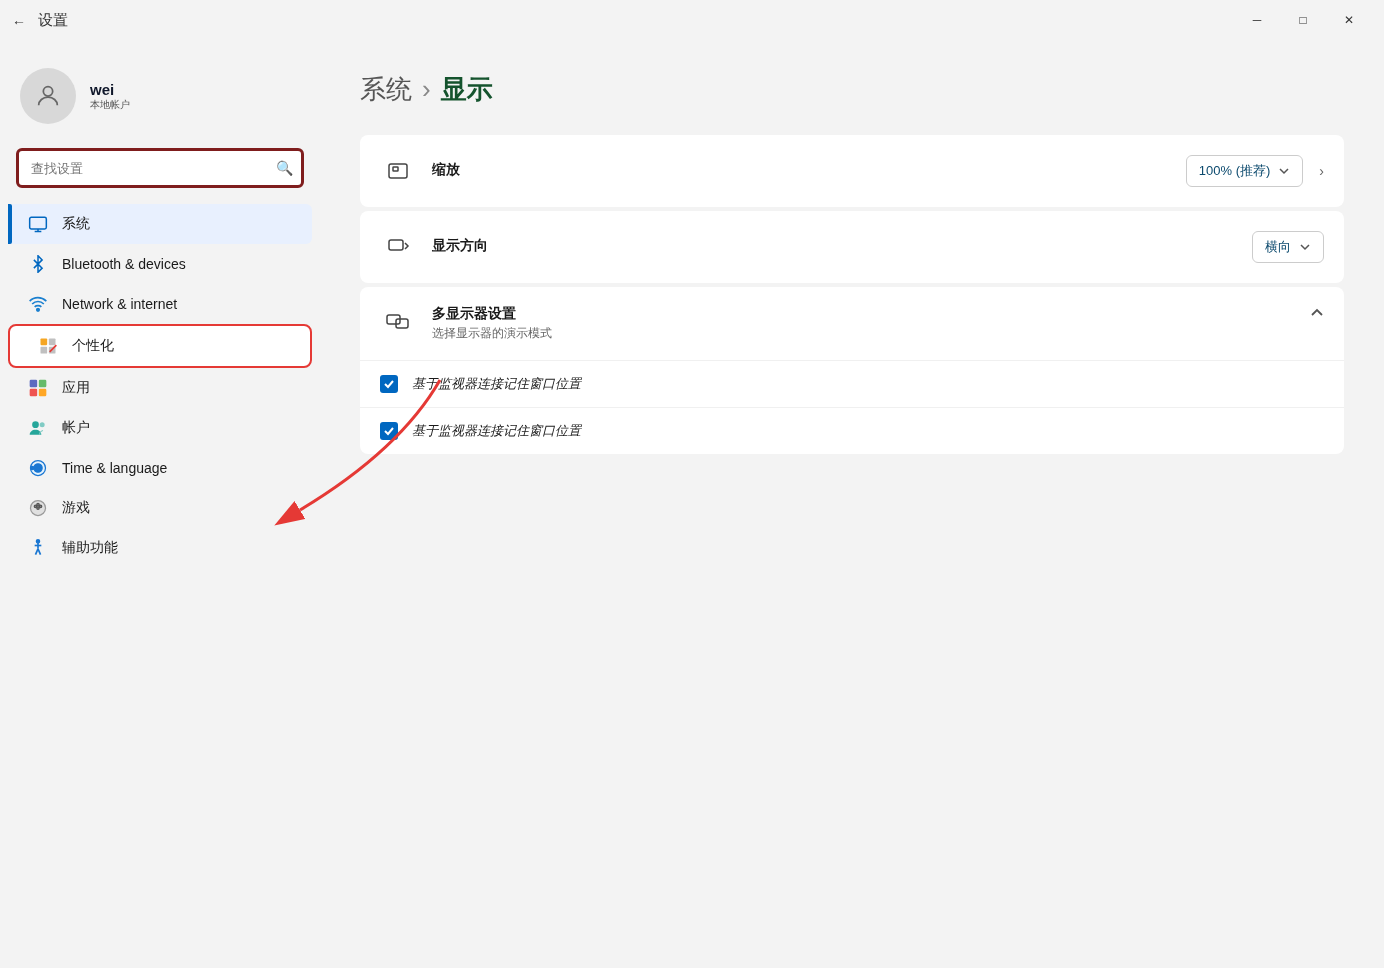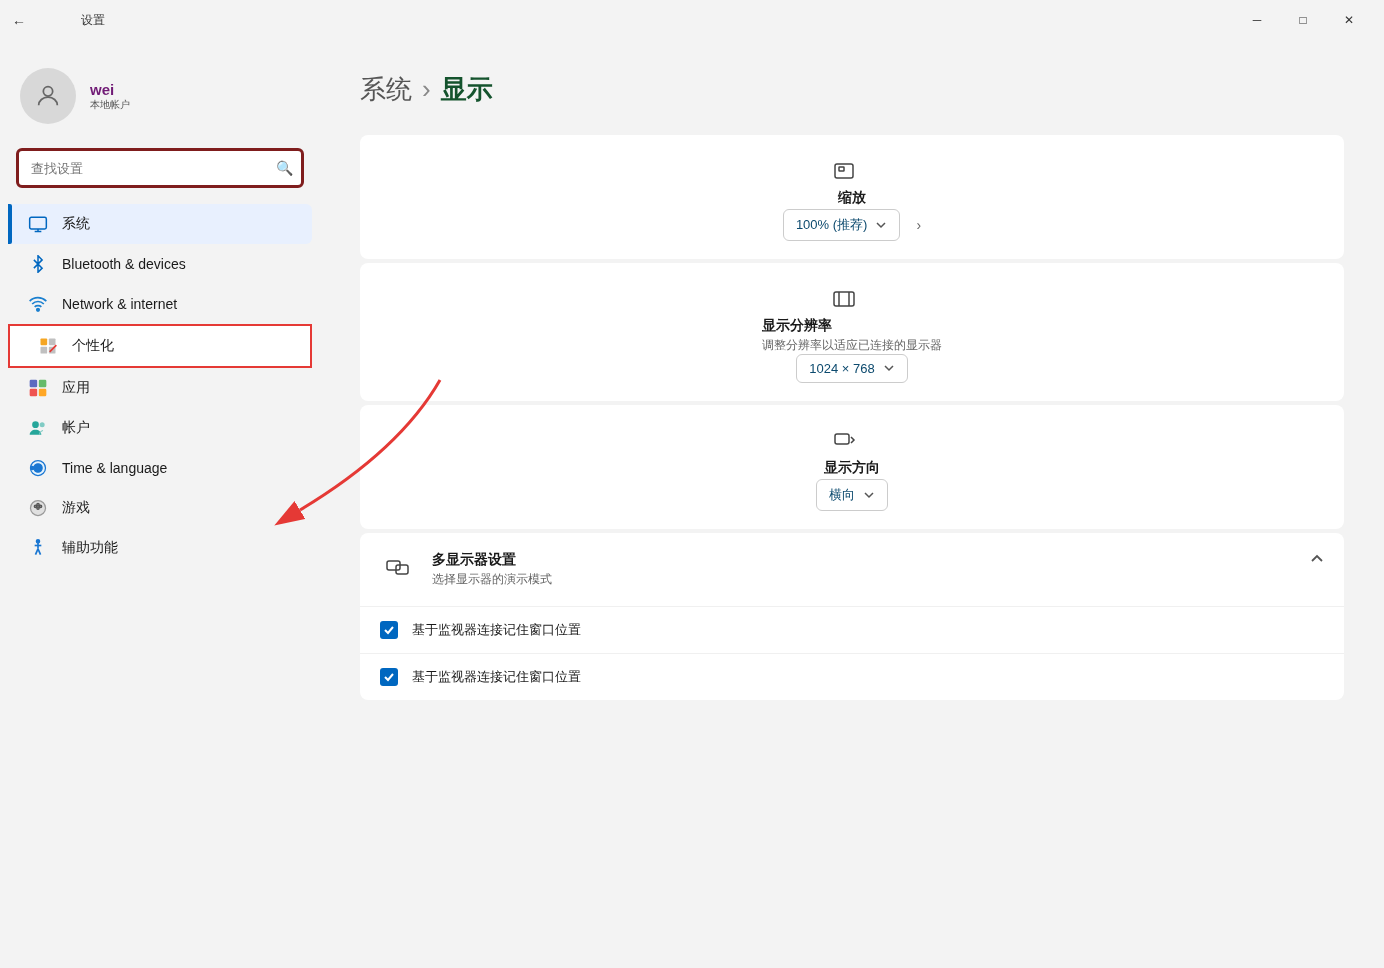--- a/index.html
+++ b/index.html
@@ -28,23 +28,22 @@
       gap: 12px;
     }
     .title-bar-back {
       font-size: 14px;
       color: #333;
       cursor: pointer;
       background: none;
       border: none;
     }
     .title-bar-title {
-      font-size: 12px;
+      font-size: 15px;
       color: #333;
-      margin-left: 43px;
     }
     .title-bar-controls {
       display: flex;
       gap: 0;
     }
     .title-bar-btn {
       width: 46px;
       height: 32px;
       background: none;
       border: none;
@@ -83,21 +82,21 @@
       height: 56px;
       background: #d8d8d8;
       border-radius: 50%;
       display: flex;
       align-items: center;
       justify-content: center;
       flex-shrink: 0;
     }
     .user-avatar svg { color: #666; }
     .user-info { display: flex; flex-direction: column; }
-    .user-name { font-size: 15px; font-weight: 600; color: #701a75; }
+    .user-name { font-size: 15px; font-weight: 600; color: #0f172a; }
     .user-account { font-size: 10px; color: #555; }
 
     
     .search-box {
       margin: 0 16px 16px 16px;
       position: relative;
     }
     .search-input {
       width: 100%;
       height: 40px;
@@ -124,21 +123,21 @@
       align-items: center;
       gap: 14px;
       padding: 10px 20px;
       cursor: pointer;
       border-radius: 6px;
       margin: 0 8px;
       position: relative;
     }
     .nav-item.personalization-item {
       border: 2px solid #e53935;
-      border-radius: 0;
+      border-radius: 8px;
       background: white;
       padding-left: 28px;
     }
     .nav-icon {
       width: 20px;
       height: 20px;
       display: flex;
       align-items: center;
       justify-content: center;
       flex-shrink: 0;
@@ -178,21 +177,21 @@
       margin-bottom: 4px;
       overflow: hidden;
     }
     .settings-row {
       display: flex;
       align-items: center;
       padding: 18px 20px;
       border-bottom: 1px solid #f0f0f0;
       min-height: 72px;
     }
-    .settings-row:last-child { border-bottom: none; flex-direction: column; }
+    .settings-row:last-child { border-bottom: none; }
     .settings-icon {
       width: 36px;
       height: 36px;
       display: flex;
       align-items: center;
       justify-content: center;
       flex-shrink: 0;
       margin-right: 16px;
       font-size: 20px;
       color: #444;
@@ -228,20 +227,21 @@
       display: flex;
       padding: 18px 20px;
       background: white;
       border-radius: 8px 8px 0 0;
       cursor: pointer;
     }
     .multi-display-body {
       background: white;
       border-top: 1px solid #f0f0f0;
       border-radius: 0 0 8px 8px;
+      font-style: italic;
     }
     .checkbox-row {
       display: flex;
       align-items: center;
       padding: 14px 20px;
       border-bottom: 1px solid #f0f0f0;
       gap: 14px;
     }
     .checkbox-row:last-child { border-bottom: none; }
     .checkbox {
@@ -459,43 +459,20 @@
             <span>100% (推荐)</span>
             <svg width="12" height="12" viewBox="0 0 12 12" fill="none" stroke="#555" stroke-width="1.5">
               <polyline points="2,4 6,8 10,4"></polyline>
             </svg>
           </button>
           <span class="chevron-right">›</span>
         </div>
       </div>
     </div>
 
-    <div class="settings-card" style="margin-top:4px;">
-      <div class="settings-row">
-        <div class="settings-icon">
-          <svg width="24" height="24" viewBox="0 0 24 24" fill="none" stroke="#444" stroke-width="1.5">
-            <rect x="2" y="5" width="20" height="14" rx="2"></rect>
-            <line x1="7" y1="5" x2="7" y2="19" stroke="#444" stroke-width="1.5"></line>
-            <line x1="17" y1="5" x2="17" y2="19" stroke="#444" stroke-width="1.5"></line>
-          </svg>
-        </div>
-        <div class="settings-text">
-          <div class="settings-title">显示分辨率</div>
-          <div class="settings-desc">调整分辨率以适应已连接的显示器</div>
-        </div>
-        <div class="settings-control">
-          <button class="dropdown-btn">
-            <span>1024 × 768</span>
-            <svg width="12" height="12" viewBox="0 0 12 12" fill="none" stroke="#555" stroke-width="1.5">
-              <polyline points="2,4 6,8 10,4"></polyline>
-            </svg>
-          </button>
-        </div>
-      </div>
-    </div>
 
     <div class="settings-card" style="margin-top:4px;">
       <div class="settings-row">
         <div class="settings-icon">
           <svg width="24" height="24" viewBox="0 0 24 24" fill="none" stroke="#444" stroke-width="1.5">
             <rect x="3" y="5" width="14" height="10" rx="2"></rect>
             <path d="M19 8 L22 11 L19 14"></path>
           </svg>
         </div>
         <div class="settings-text">

